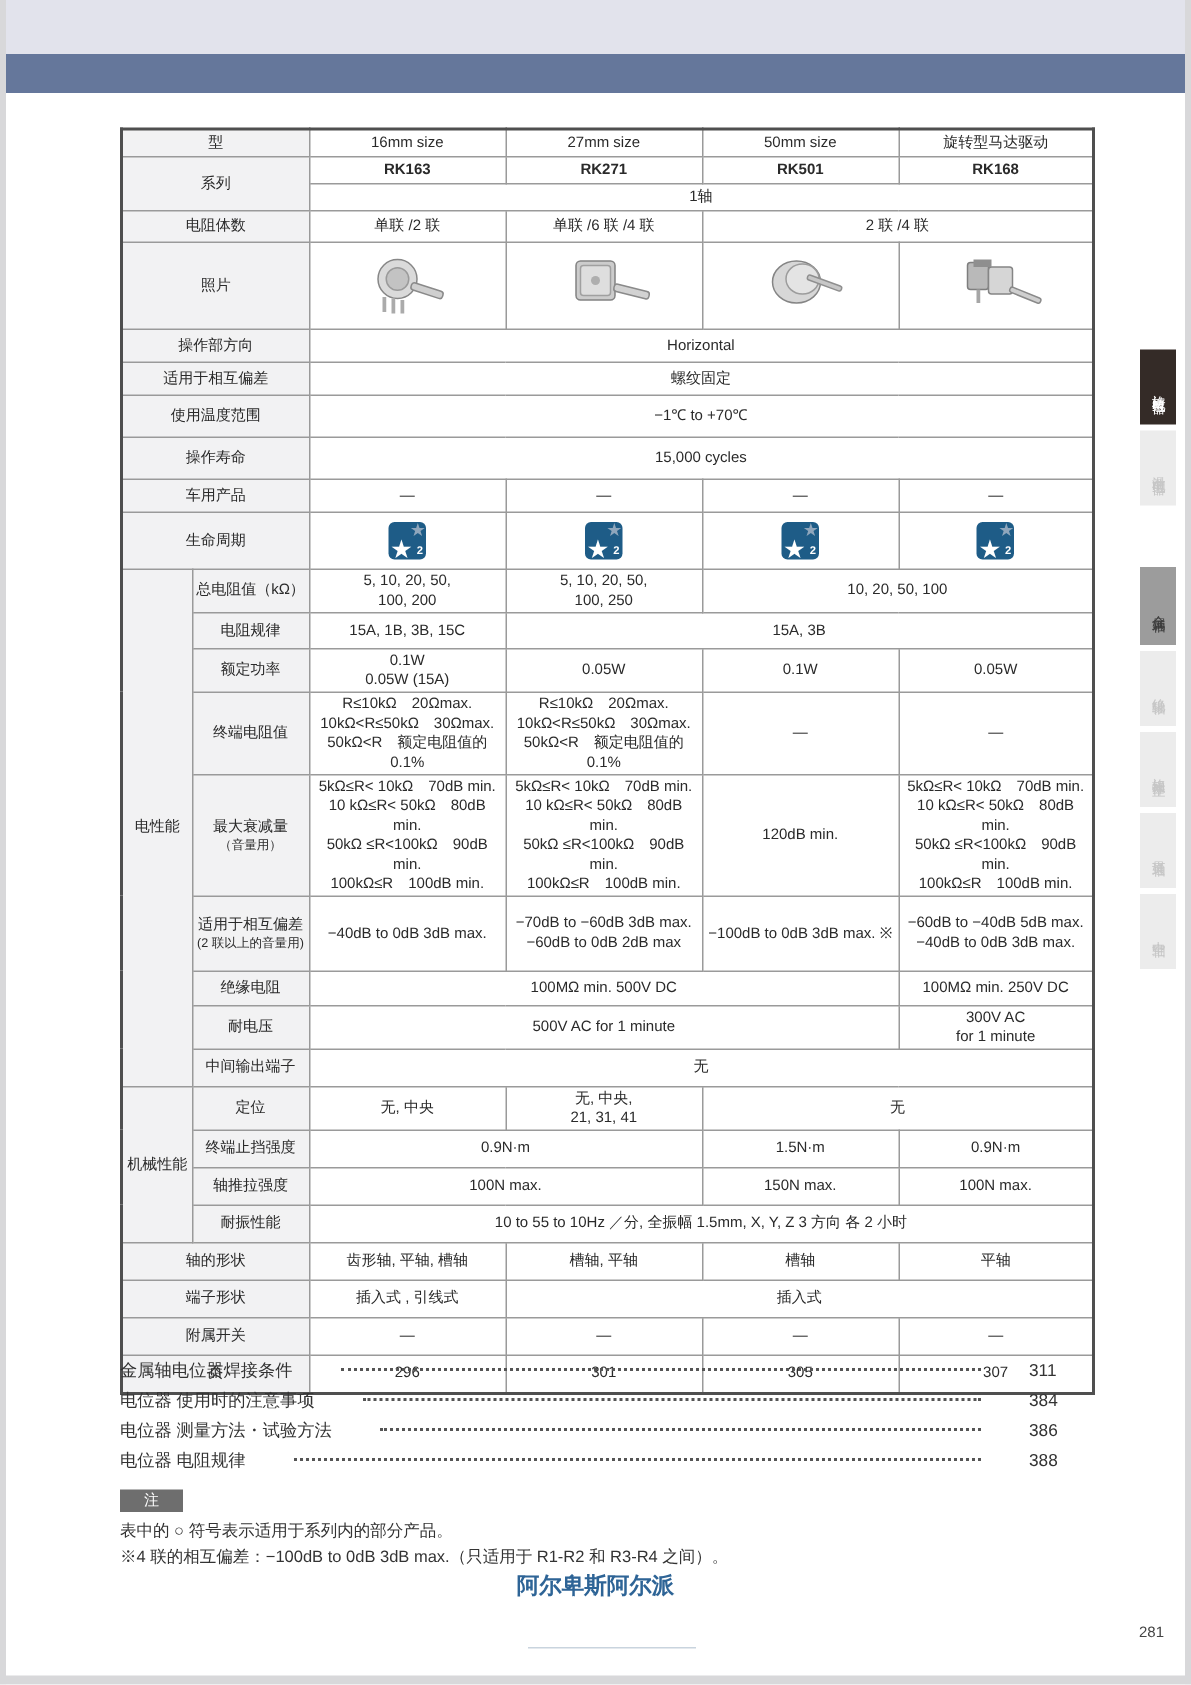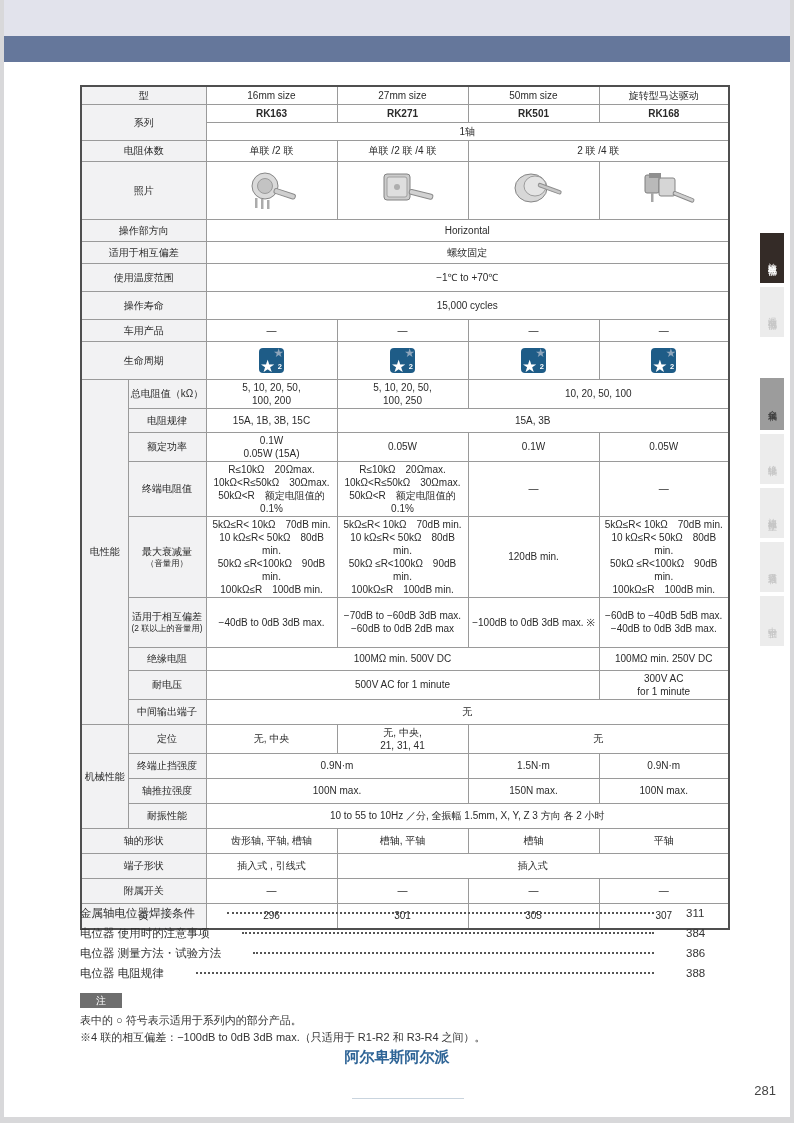--- a/index.html
+++ b/index.html
@@ -47,21 +47,21 @@
   
   .note-badge { position:absolute; left:80px; top:993px; width:42px; height:15px; background:#6e6e6e;
                 color:#fff; font-size:10px; text-align:center; line-height:15px; }
   .note-line1 { position:absolute; left:80px; top:1013px; font-size:11px; color:#333; }
   .note-line2 { position:absolute; left:80px; top:1030px; font-size:11px; color:#333; }
 
   
   .brand { position:absolute; left:0; top:1048px; width:794px; text-align:center; font-size:15px;
            font-weight:bold; color:#2e6496; }
   .brand-rule { position:absolute; left:352px; top:1098px; width:112px; height:1px; background:#c9d4de; }
-  .pagenum { position:absolute; right:18px; top:1083px; font-size:13px; color:#444; }
+  .pagenum { position:absolute; right:18px; top:1083px; font-size:10px; color:#444; }
 
   svg.photo { display:block; margin:0 auto; }
 </style>
 </head>
 <body>
 
 <div class="stage">
   <div class="band1"></div>
   <div class="band2"></div>
 
@@ -89,21 +89,21 @@
       <td class="b">RK271</td>
       <td class="b">RK501</td>
       <td class="b">RK168</td>
     </tr>
     <tr style="height:18px">
       <td colspan="4">1轴</td>
     </tr>
     <tr style="height:21px">
       <td class="l" colspan="2">电阻体数</td>
       <td>单联 /2 联</td>
-      <td>单联 /2 联 /4 联</td>
+      <td>单联 /6 联 /4 联</td>
       <td colspan="2">2 联 /4 联</td>
     </tr>
     <tr style="height:58px">
       <td class="l" colspan="2">照片</td>
       <td class="photo-cell">
         <svg class="photo" width="90" height="50" viewBox="0 0 90 50">
           <circle cx="38" cy="21" r="13" fill="#dadada" stroke="#878787"></circle>
           <circle cx="38" cy="21" r="7.5" fill="#c3c3c3" stroke="#9a9a9a"></circle>
           <rect x="48" y="23" width="22" height="5" rx="2" transform="rotate(18 48 23)" fill="#cfcfcf" stroke="#8a8a8a"></rect>
           <rect x="28" y="33" width="2.5" height="10" fill="#ababab"></rect>

